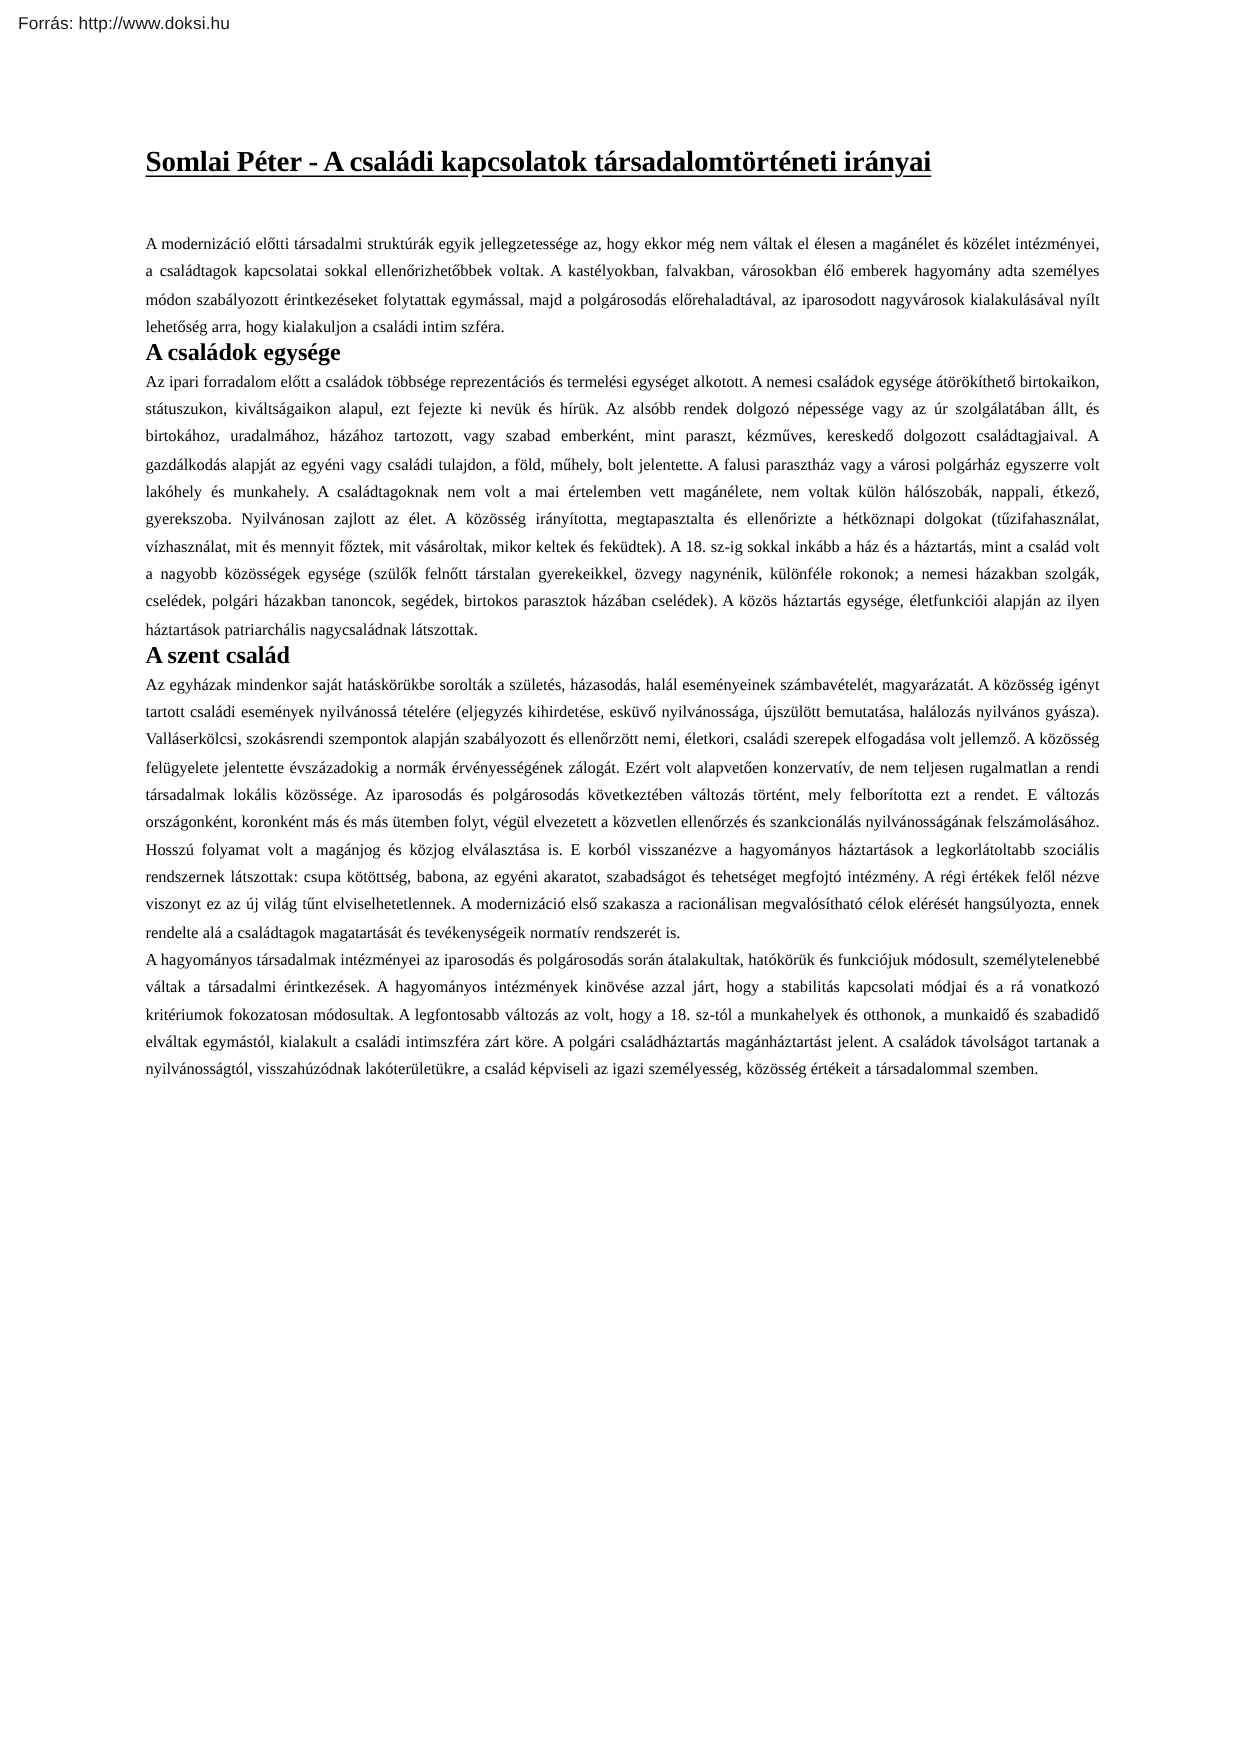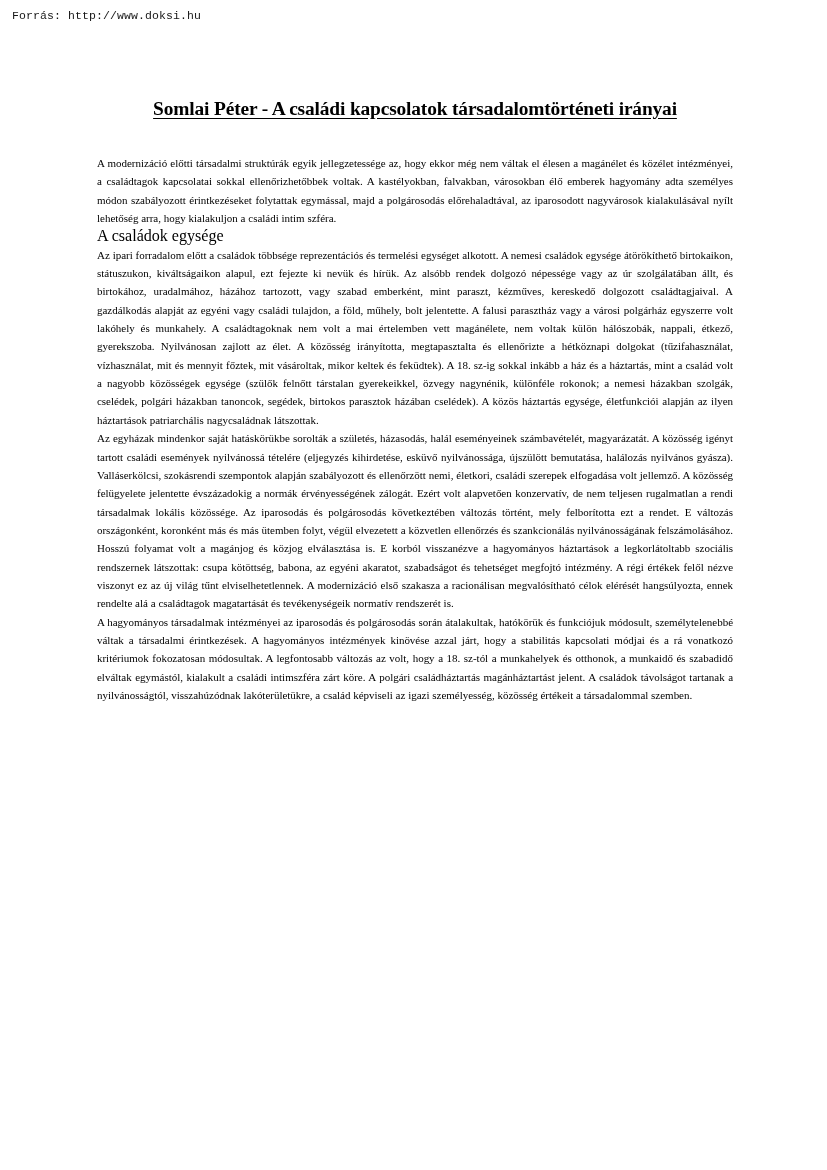--- a/index.html
+++ b/index.html
@@ -21,41 +21,40 @@
     position: absolute;
     inset: 0;
     background: #ffffff;
   }
 
   
   .source-header {
     position: absolute;
     left: 12px;
     top: 9px;
-    font-family: Liberation Mono, monospace;
+    font-family: Liberation Sans, sans-serif;
     font-size: 11.5px;
     line-height: 14px;
     color: #161616;
     letter-spacing: 0.1px;
     white-space: nowrap;
   }
 
   
   .content {
     position: absolute;
     left: 97px;
     top: 96px;
     width: 636px;
   }
 
   .doc-title {
     font-size: 19.4px;
     font-weight: bold;
     line-height: 26px;
-    text-align: center;
     text-decoration: underline;
     text-underline-offset: 3px;
     margin: 0 0 32px 0;
     letter-spacing: -0.15px;
     white-space: nowrap;
   }
 
   .body-text {
     font-size: 11px;
     line-height: 18.35px;
@@ -63,40 +62,41 @@
     text-justify: inter-word;
     margin: 0;
     letter-spacing: -0.02px;
     word-spacing: 0.1px;
     hyphens: none;
   }
 
   .section-heading {
     font-size: 16.1px;
     line-height: 18.35px;
-    font-weight: normal;
+    font-weight: bold;
     text-align: left;
     margin: 0;
     letter-spacing: -0.02px;
   }
 </style>
 </head>
 <body>
 
 <div class="page">
 
   <div class="source-header">Forrás: http://www.doksi.hu</div>
 
   <div class="content">
 
     <h1 class="doc-title">Somlai Péter - A családi kapcsolatok társadalomtörténeti irányai</h1>
 
     <div id="blocks">
         <p class="body-text">A modernizáció előtti társadalmi struktúrák egyik jellegzetessége az, hogy ekkor még nem váltak el élesen a magánélet és közélet intézményei, a családtagok kapcsolatai sokkal ellenőrizhetőbbek voltak. A kastélyokban, falvakban, városokban élő emberek hagyomány adta személyes módon szabályozott érintkezéseket folytattak egymással, majd a polgárosodás előrehaladtával, az iparosodott nagyvárosok kialakulásával nyílt lehetőség arra, hogy kialakuljon a családi intim szféra.</p>
         <h2 class="section-heading">A családok egysége</h2>
         <p class="body-text">Az ipari forradalom előtt a családok többsége reprezentációs és termelési egységet alkotott. A nemesi családok egysége átörökíthető birtokaikon, státuszukon, kiváltságaikon alapul, ezt fejezte ki nevük és hírük. Az alsóbb rendek dolgozó népessége vagy az úr szolgálatában állt, és birtokához, uradalmához, házához tartozott, vagy szabad emberként, mint paraszt, kézműves, kereskedő dolgozott családtagjaival. A gazdálkodás alapját az egyéni vagy családi tulajdon, a föld, műhely, bolt jelentette. A falusi parasztház vagy a városi polgárház egyszerre volt lakóhely és munkahely. A családtagoknak nem volt a mai értelemben vett magánélete, nem voltak külön hálószobák, nappali, étkező, gyerekszoba. Nyilvánosan zajlott az élet. A közösség irányította, megtapasztalta és ellenőrizte a hétköznapi dolgokat (tűzifahasználat, vízhasználat, mit és mennyit főztek, mit vásároltak, mikor keltek és feküdtek). A 18. sz-ig sokkal inkább a ház és a háztartás, mint a család volt a nagyobb közösségek egysége (szülők felnőtt társtalan gyerekeikkel, özvegy nagynénik, különféle rokonok; a nemesi házakban szolgák, cselédek, polgári házakban tanoncok, segédek, birtokos parasztok házában cselédek). A közös háztartás egysége, életfunkciói alapján az ilyen háztartások patriarchális nagycsaládnak látszottak.</p>
+        <h2 class="section-heading">A szent család</h2>
         <p class="body-text">Az egyházak mindenkor saját hatáskörükbe sorolták a születés, házasodás, halál eseményeinek számbavételét, magyarázatát. A közösség igényt tartott családi események nyilvánossá tételére (eljegyzés kihirdetése, esküvő nyilvánossága, újszülött bemutatása, halálozás nyilvános gyásza). Valláserkölcsi, szokásrendi szempontok alapján szabályozott és ellenőrzött nemi, életkori, családi szerepek elfogadása volt jellemző. A közösség felügyelete jelentette évszázadokig a normák érvényességének zálogát. Ezért volt alapvetően konzervatív, de nem teljesen rugalmatlan a rendi társadalmak lokális közössége. Az iparosodás és polgárosodás következtében változás történt, mely felborította ezt a rendet. E változás országonként, koronként más és más ütemben folyt, végül elvezetett a közvetlen ellenőrzés és szankcionálás nyilvánosságának felszámolásához. Hosszú folyamat volt a magánjog és közjog elválasztása is. E korból visszanézve a hagyományos háztartások a legkorlátoltabb szociális rendszernek látszottak: csupa kötöttség, babona, az egyéni akaratot, szabadságot és tehetséget megfojtó intézmény. A régi értékek felől nézve viszonyt ez az új világ tűnt elviselhetetlennek. A modernizáció első szakasza a racionálisan megvalósítható célok elérését hangsúlyozta, ennek rendelte alá a családtagok magatartását és tevékenységeik normatív rendszerét is.</p>
         <p class="body-text">A hagyományos társadalmak intézményei az iparosodás és polgárosodás során átalakultak, hatókörük és funkciójuk módosult, személytelenebbé váltak a társadalmi érintkezések. A hagyományos intézmények kinövése azzal járt, hogy a stabilitás kapcsolati módjai és a rá vonatkozó kritériumok fokozatosan módosultak. A legfontosabb változás az volt, hogy a 18. sz-tól a munkahelyek és otthonok, a munkaidő és szabadidő elváltak egymástól, kialakult a családi intimszféra zárt köre. A polgári családháztartás magánháztartást jelent. A családok távolságot tartanak a nyilvánosságtól, visszahúzódnak lakóterületükre, a család képviseli az igazi személyesség, közösség értékeit a társadalommal szemben.</p>
       </div>
 
   </div>
 
 </div>
 
 </body></html>

